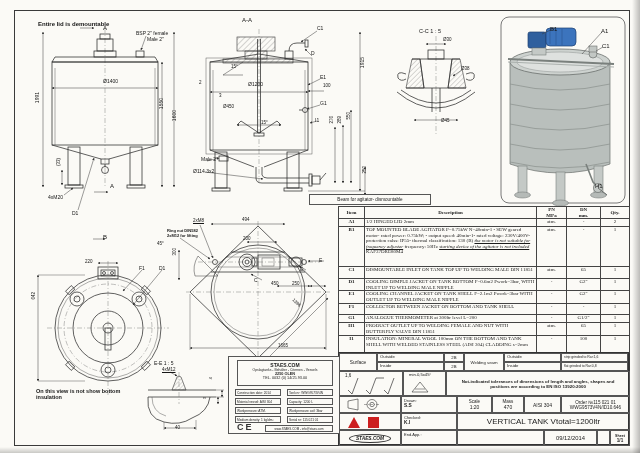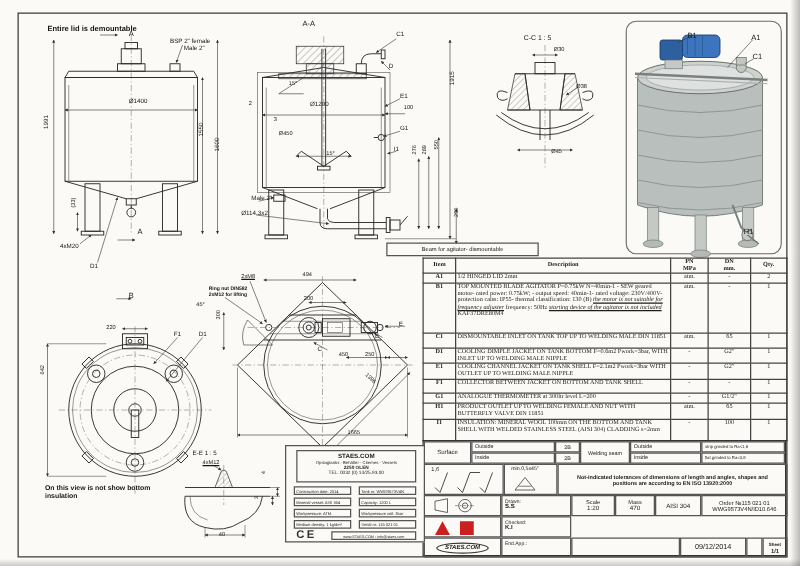--- a/index.html
+++ b/index.html
@@ -531,20 +531,21 @@
     </div>
     <div class="c cc" style="left:153px;top:43px;width:32px;height:17px;flex-direction:column">
       <div style="font-size:4.5px">Mass</div>
       <div style="font-size:5px">470</div>
     </div>
     <div class="c cc" style="left:185px;top:43px;width:37px;height:17px;font-size:5px">AISI 304</div>
     <div class="c cc" style="left:222px;top:43px;width:69px;height:17px;flex-direction:column">
       <div style="font-size:4.6px">Order №115 021 01</div>
       <div style="font-size:4.6px">WWG9573V4N/ID10.646</div>
     </div>
+    <div class="c cc" style="left:118px;top:60px;width:173px;height:17px;font-size:8px">VERTICAL TANK Vtotal=1200ltr</div>
     <div class="c" style="left:118px;top:77px;width:87px;height:16px"></div>
     <div class="c cc" style="left:205px;top:77px;width:53px;height:16px;font-size:5.8px">09/12/2014</div>
     <div class="c" style="left:258px;top:77px;width:13px;height:16px"></div>
     <div class="c cc" style="left:271px;top:77px;width:20px;height:16px;flex-direction:column">
       <div style="font-size:3.6px;font-weight:700">Sheet</div>
       <div style="font-size:4.6px;font-weight:700">1/1</div>
     </div>
   </div>
 
   <div class="np">

